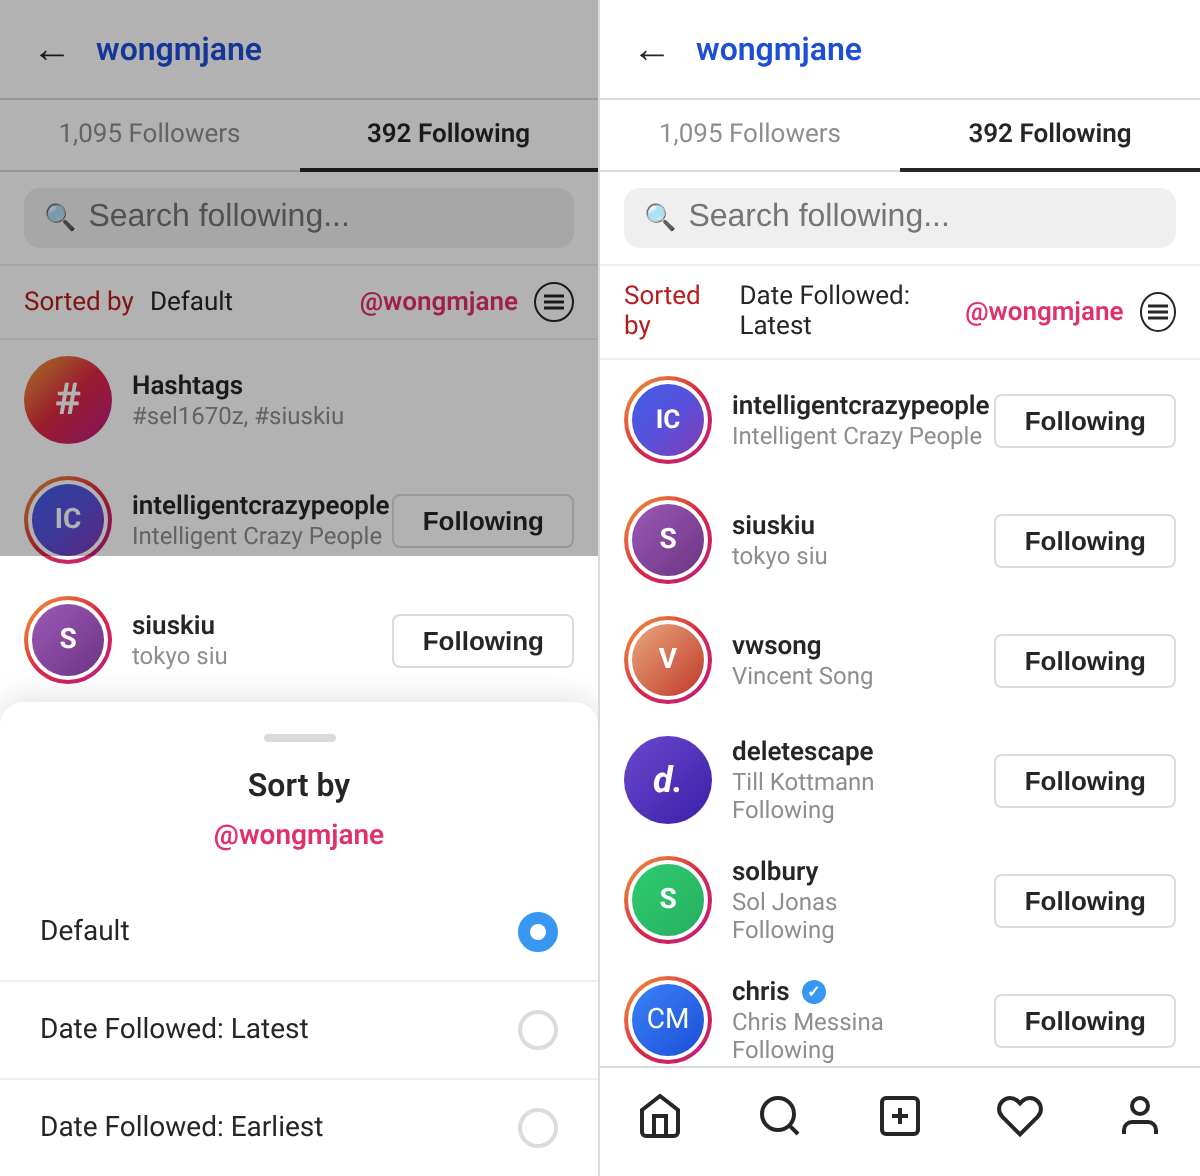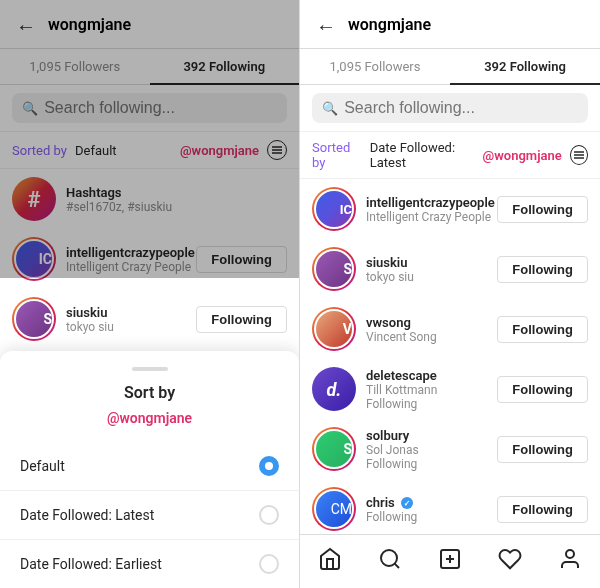--- a/index.html
+++ b/index.html
@@ -43,21 +43,21 @@
     }
     .header-back {
       margin-right: 12px;
       cursor: pointer;
       font-size: 20px;
       color: #262626;
     }
     .header-username {
       font-size: 16px;
       font-weight: 600;
-      color: #000000;
+      color: #1d4ed8;
     }
 
     
     .tabs {
       display: flex;
       border-bottom: 1px solid #dbdbdb;
     }
     .tab {
       flex: 1;
       text-align: center;
@@ -110,21 +110,21 @@
     
     .sort-row {
       display: flex;
       align-items: center;
       padding: 8px 12px;
       font-size: 13px;
       color: #262626;
       border-bottom: 1px solid #efefef;
     }
     .sort-label {
-      color: #8b5cf6;
+      color: #b91c1c;
       margin-right: 4px;
     }
     .sort-username {
       color: #e1306c;
       font-weight: 600;
       margin-left: auto;
       margin-right: 8px;
     }
     .sort-icon {
       width: 20px;
@@ -181,21 +181,21 @@
     }
     .avatar-ring-inner {
       width: 100%;
       height: 100%;
       border-radius: 50%;
       background: #fff;
       border: 2px solid #fff;
       overflow: hidden;
       display: flex;
       align-items: center;
-      justify-content: flex-end;
+      justify-content: center;
       font-size: 16px;
       font-weight: 700;
     }
 
     .user-info {
       flex: 1;
       min-width: 0;
     }
     .user-name {
       font-size: 13px;
@@ -590,20 +590,21 @@
     <div class="user-item">
       <div class="avatar-ring">
         <div class="avatar-ring-inner" style="background:linear-gradient(135deg,#3b82f6,#1d4ed8);">
           <span style="color:#fff;font-size:14px;font-weight:400;">CM</span>
         </div>
       </div>
       <div class="user-info">
         <div class="user-name">
           chris <span class="verified"></span>
         </div>
+        <div class="user-sub">Chris Messina</div>
         <div class="user-sub">Following</div>
       </div>
       <button class="following-btn">Following</button>
     </div>
 
   </div>
 
   <div class="bottom-nav">
     <span class="nav-icon">
       <svg width="24" height="24" viewBox="0 0 24 24" fill="none" stroke="#262626" stroke-width="2">

